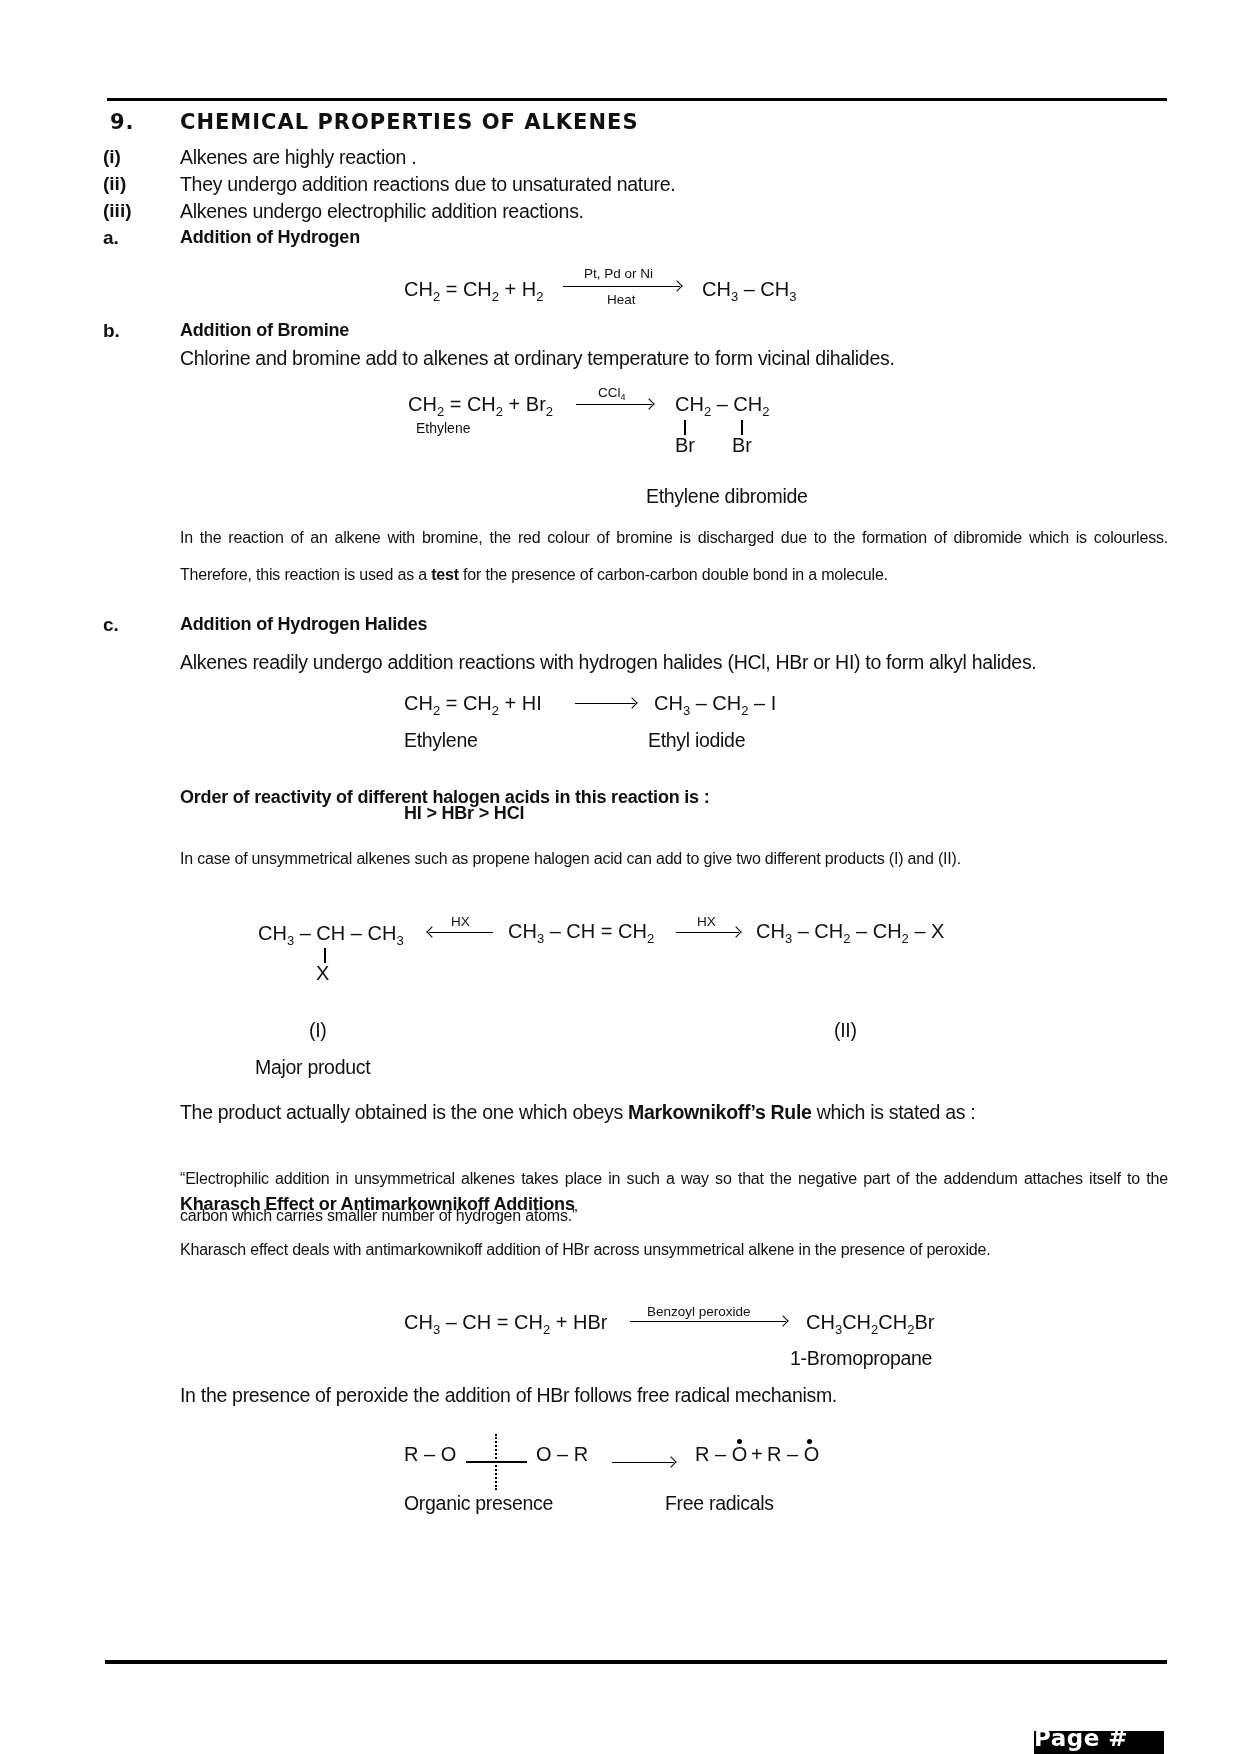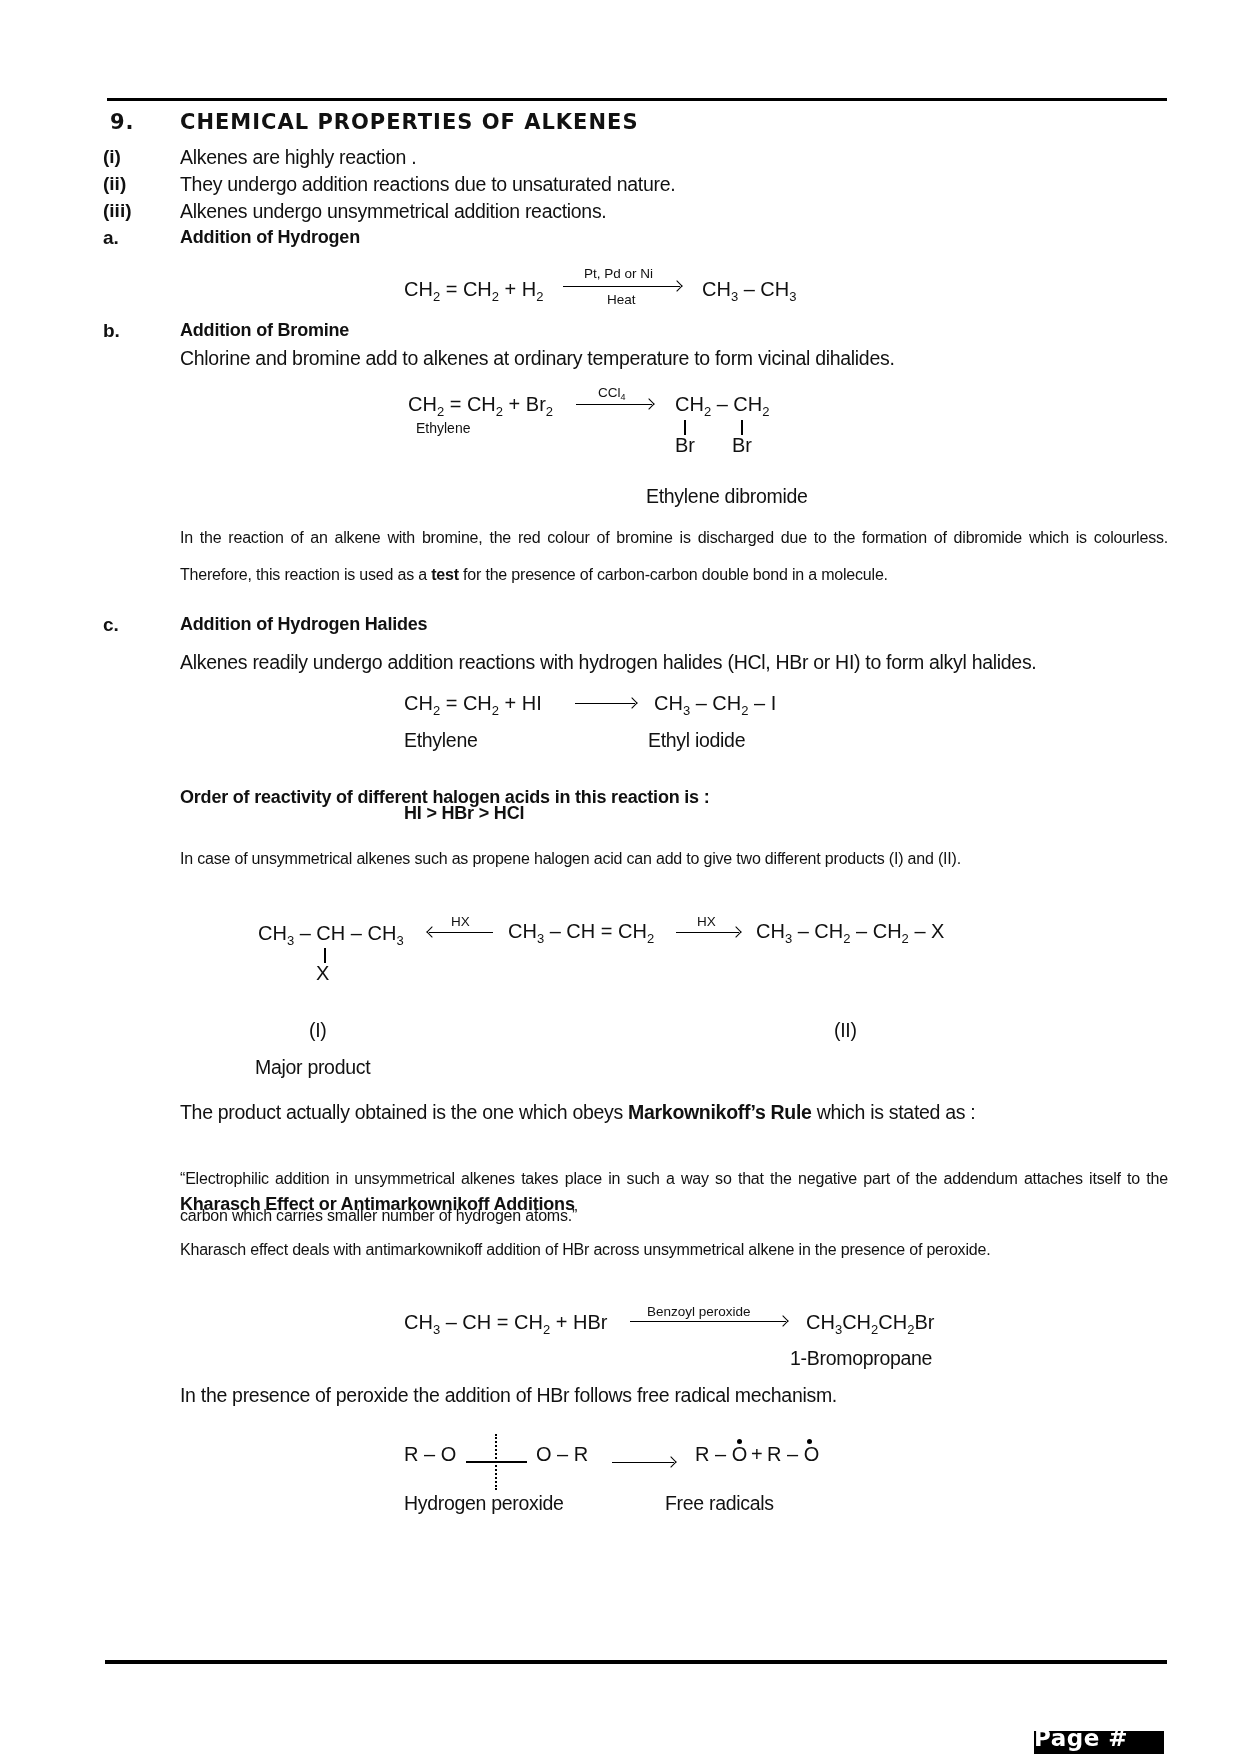--- a/index.html
+++ b/index.html
@@ -38,21 +38,21 @@
 <div class="rule-top"></div>
 
 <div class="abs heading" style="left:110px; top:110px;">9.</div>
 <div class="abs heading" style="left:180px; top:110px;text-align:center;">CHEMICAL  PROPERTIES  OF  ALKENES</div>
 
 <div class="abs lbl b" style="left:103px; top:146px;">(i)</div>
 <div class="abs txt" style="left:180px; top:146px;">Alkenes are highly reaction .</div>
 <div class="abs lbl b" style="left:103px; top:173px;">(ii)</div>
 <div class="abs txt" style="left:180px; top:173px;">They undergo addition reactions due to unsaturated nature.</div>
 <div class="abs lbl b" style="left:103px; top:200px;">(iii)</div>
-<div class="abs txt" style="left:180px; top:200px;">Alkenes undergo unsymmetrical addition reactions.</div>
+<div class="abs txt" style="left:180px; top:200px;">Alkenes undergo electrophilic addition reactions.</div>
 
 <div class="abs lbl b" style="left:103px; top:227px;">a.</div>
 <div class="abs sub-h" style="left:180px; top:227px;">Addition of Hydrogen</div>
 
 <div class="abs eq" style="left:404px; top:278px;"><span>CH</span><sub>2</sub><span> = CH</span><sub>2</sub><span> + H</span><sub>2</sub></div>
 <div class="abs cond" style="left:584px; top:266px;">Pt, Pd or Ni</div>
 <div class="arrow" style="left:563px; top:286px; width:117px;"></div>
 <div class="abs cond" style="left:607px; top:292px;">Heat</div>
 <div class="abs eq" style="left:702px; top:278px;"><span>CH</span><sub>3</sub><span> – CH</span><sub>3</sub></div>
 
@@ -119,17 +119,17 @@
 <div class="abs eq" style="left:404px; top:1443px;">R – O</div>
 <div class="hline" style="left:466px; top:1461px; width:61px;"></div>
 <div class="vdots" style="left:495px; top:1434px; height:56px;"></div>
 <div class="abs eq" style="left:536px; top:1443px;">O – R</div>
 <div class="arrow" style="left:612px; top:1462px; width:62px;"></div>
 <div class="abs eq" style="left:695px; top:1443px;">R – O</div>
 <div class="abs eq" style="left:751px; top:1443px;">+</div>
 <div class="abs eq" style="left:767px; top:1443px;">R – O</div>
 <div class="dot" style="left:737px; top:1439px;"></div>
 <div class="dot" style="left:807px; top:1439px;"></div>
-<div class="abs txt" style="left:404px; top:1492px;">Hydrogen peroxide</div>
+<div class="abs txt" style="left:404px; top:1492px;">Organic presence</div>
 <div class="abs txt" style="left:665px; top:1492px;">Free radicals</div>
 
 <div class="rule-bottom"></div>
 <div class="page-box">Page # 10</div>
 
 </body></html>

